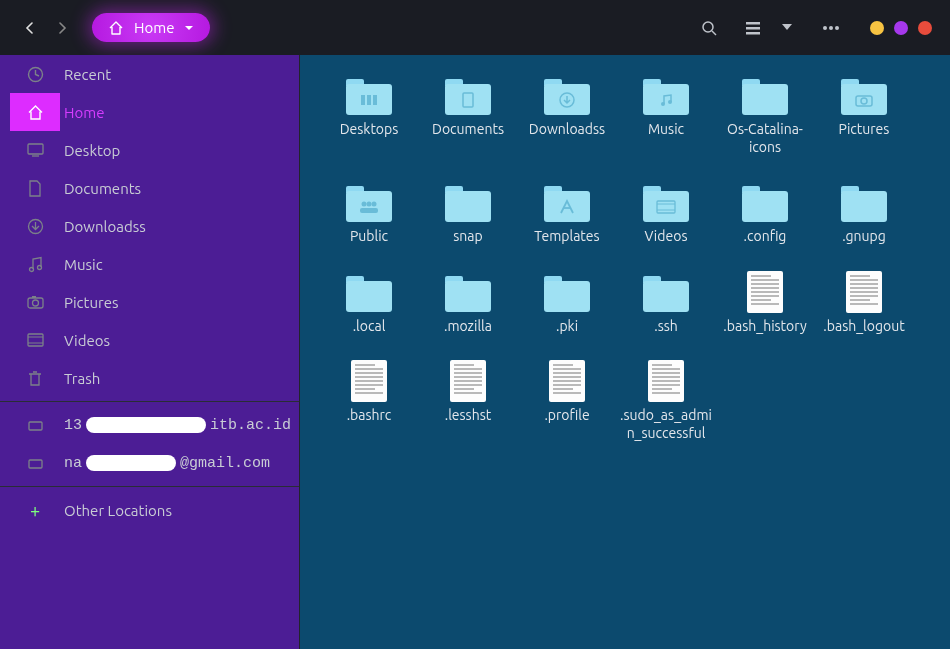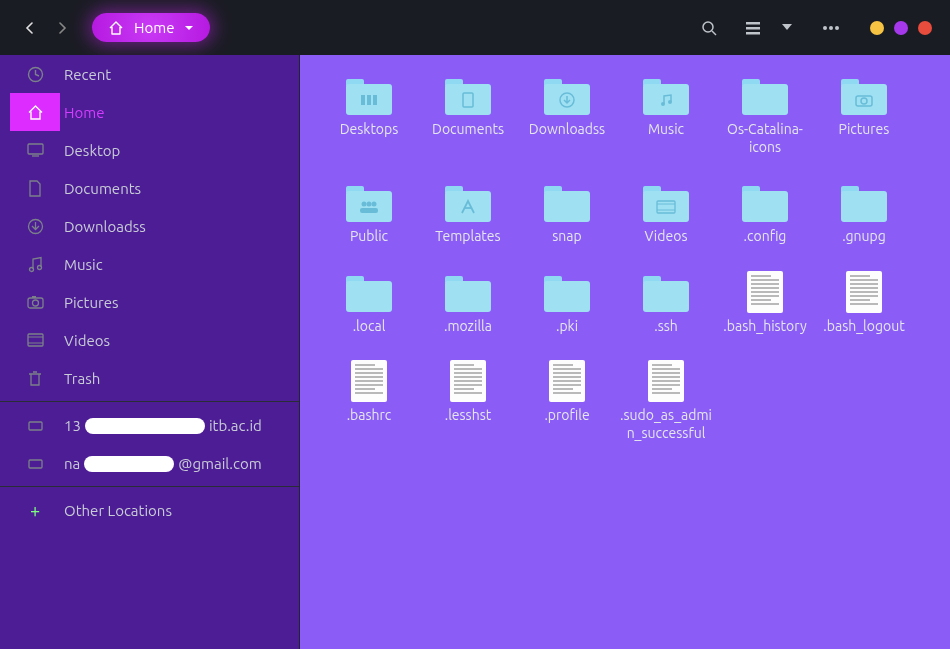--- a/index.html
+++ b/index.html
@@ -94,34 +94,34 @@
     .side-row .rail {
       width: 50px;
       display: flex;
       justify-content: center;
       color: #7c8189;
     }
     .side-row.active .rail { background: #dd2cff; color: #fff; height: 100%; align-items:center; }
     .side-row.active { color: #d63cff; }
     .side-row .label { padding-left: 4px; }
     .side-divider { height: 1px; background: #2a2d35; margin: 4px 0; }
-    .account-row .label { display:flex; align-items:flex-end; gap:4px; }
+    .account-row .label { display:flex; align-items:flex-start; gap:4px;font-family:Liberation Mono, monospace; }
     .redact {
       display:inline-block;
       background:#fff;
       height:16px;
       border-radius:8px;
     }
     .add-row .rail { color: #7dff7d; font-size:18px; }
     
     .main {
       flex: 1;
       padding: 18px 22px 20px 20px;
       overflow: auto;
-      background: #8b5cf6;
+      background: #0c4a6e;
     }
     .item-grid {
       display: grid;
       grid-template-columns: repeat(6, 98px);
       gap: 22px 1px;
     }
     .item {
       display: flex;
       flex-direction: column;
       align-items: center;
@@ -450,38 +450,38 @@
                 </div>
               </div>
             </div>
             <div class="name">Public</div>
           </div>
           <div class="item">
             <div class="icon">
               <div class="folder">
                 <div class="tab"></div>
                 <div class="body"></div>
+              </div>
+            </div>
+            <div class="name">snap</div>
+          </div>
+          <div class="item">
+            <div class="icon">
+              <div class="folder">
+                <div class="tab"></div>
+                <div class="body"></div>
                 <div class="glyph">
                   <svg width="18" height="16">
                     <path d="M3 14 L9 2 L15 14" stroke="#69bcd8" stroke-width="1.8" fill="none"></path>
                     <path d="M5 9 H13" stroke="#69bcd8" stroke-width="1.8"></path>
                   </svg>
                 </div>
               </div>
             </div>
             <div class="name">Templates</div>
-          </div>
-          <div class="item">
-            <div class="icon">
-              <div class="folder">
-                <div class="tab"></div>
-                <div class="body"></div>
-              </div>
-            </div>
-            <div class="name">snap</div>
           </div>
           <div class="item">
             <div class="icon">
               <div class="folder">
                 <div class="tab"></div>
                 <div class="body"></div>
                 <div class="glyph">
                   <svg width="20" height="14">
                     <rect x="1" y="1" width="18" height="12" rx="1" fill="none" stroke="#69bcd8" stroke-width="1.3"></rect>
                     <path d="M1 4 H19 M1 10 H19" stroke="#69bcd8" stroke-width="1"></path>

